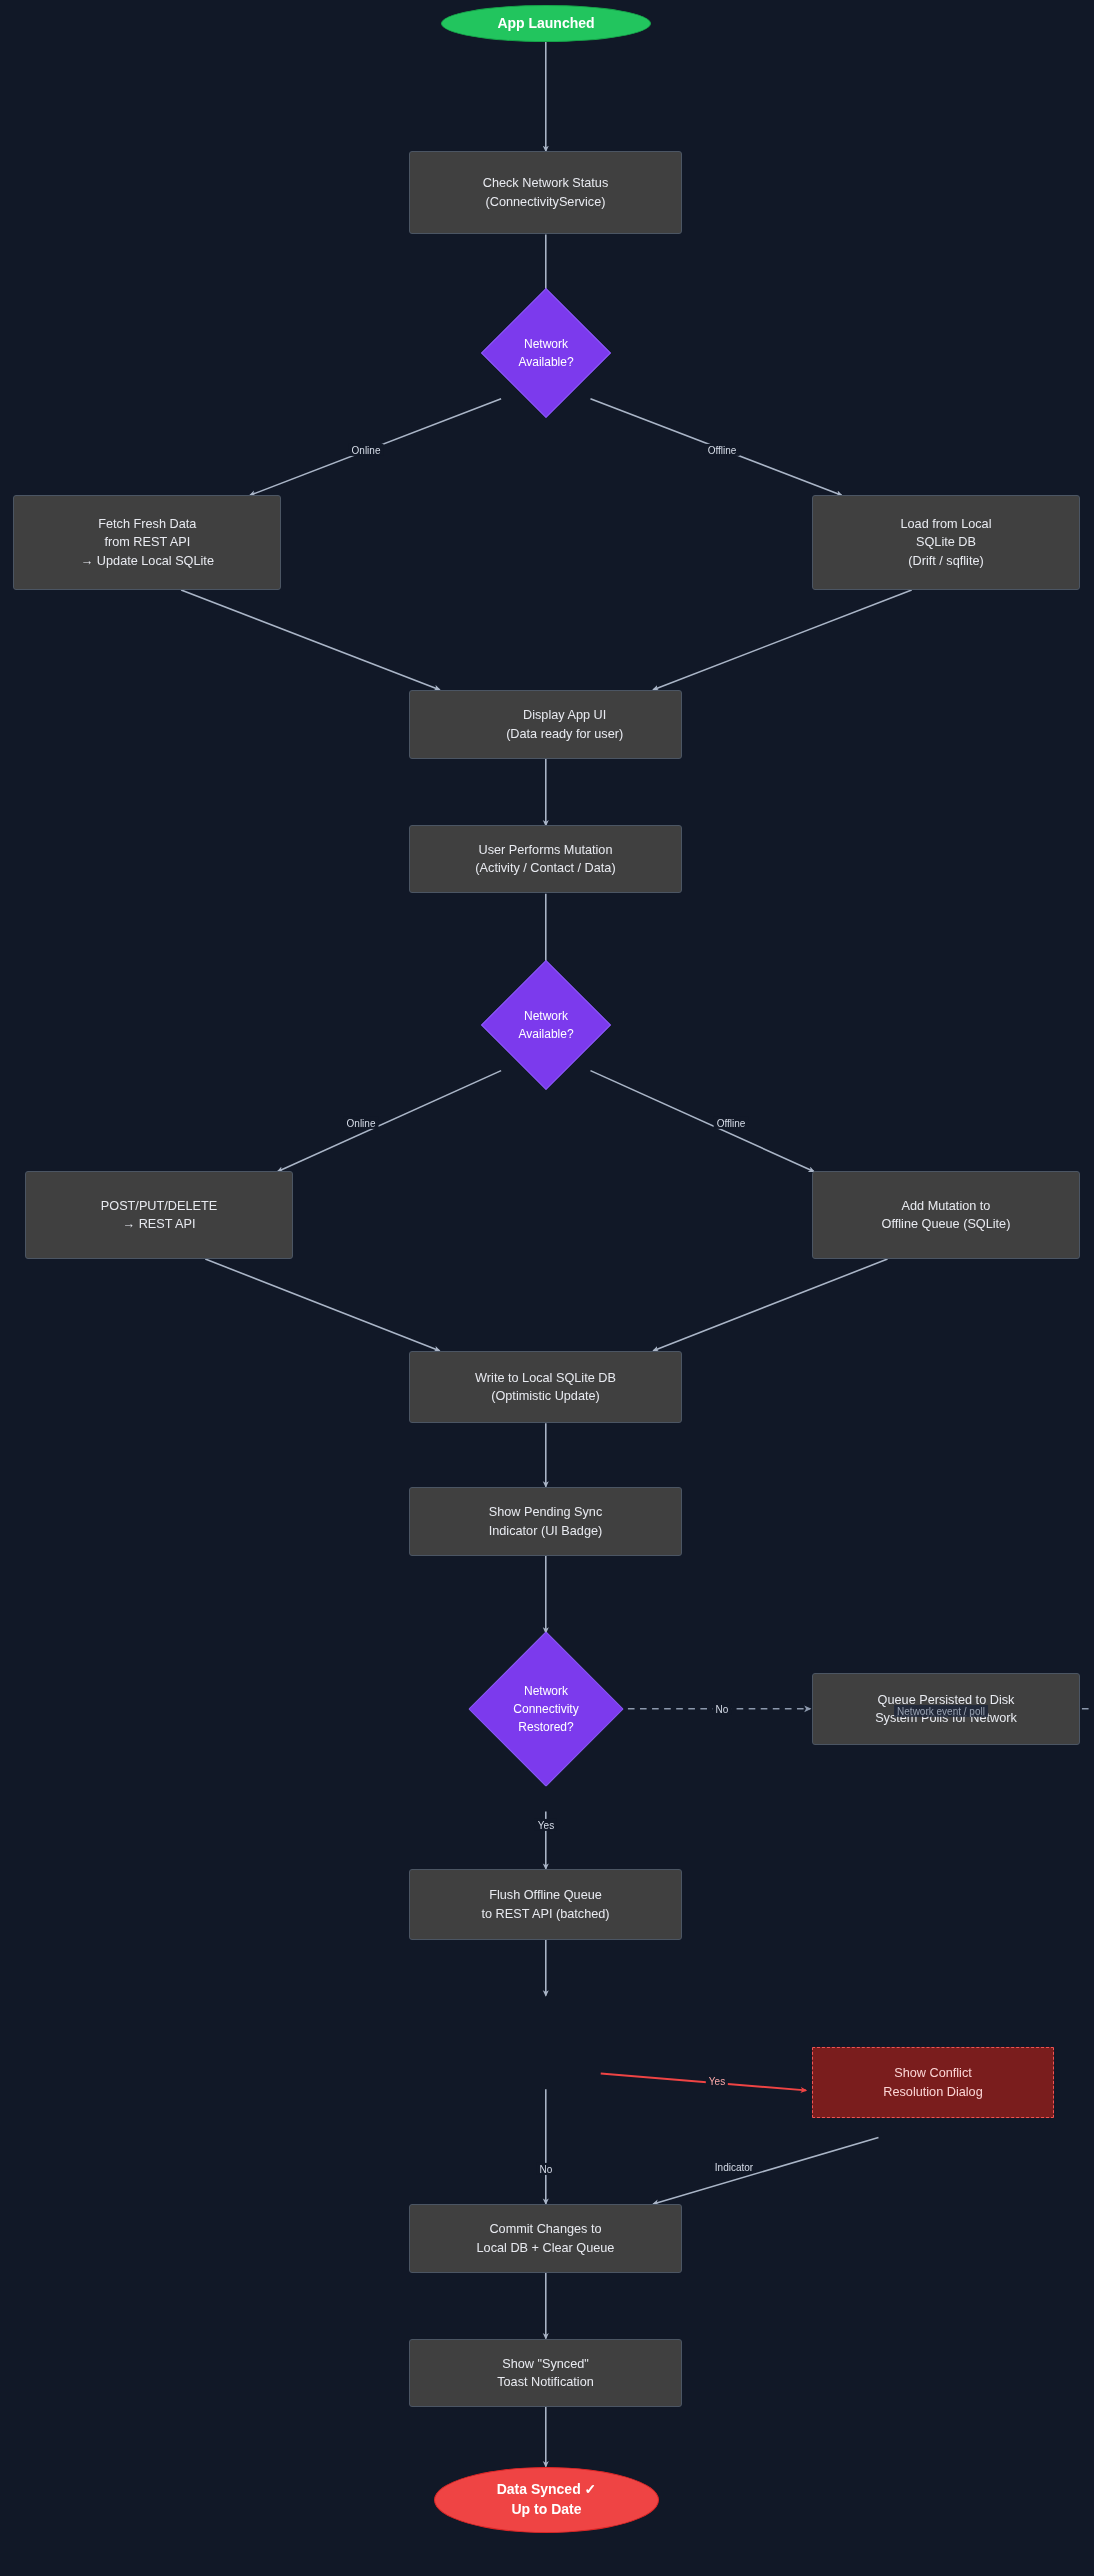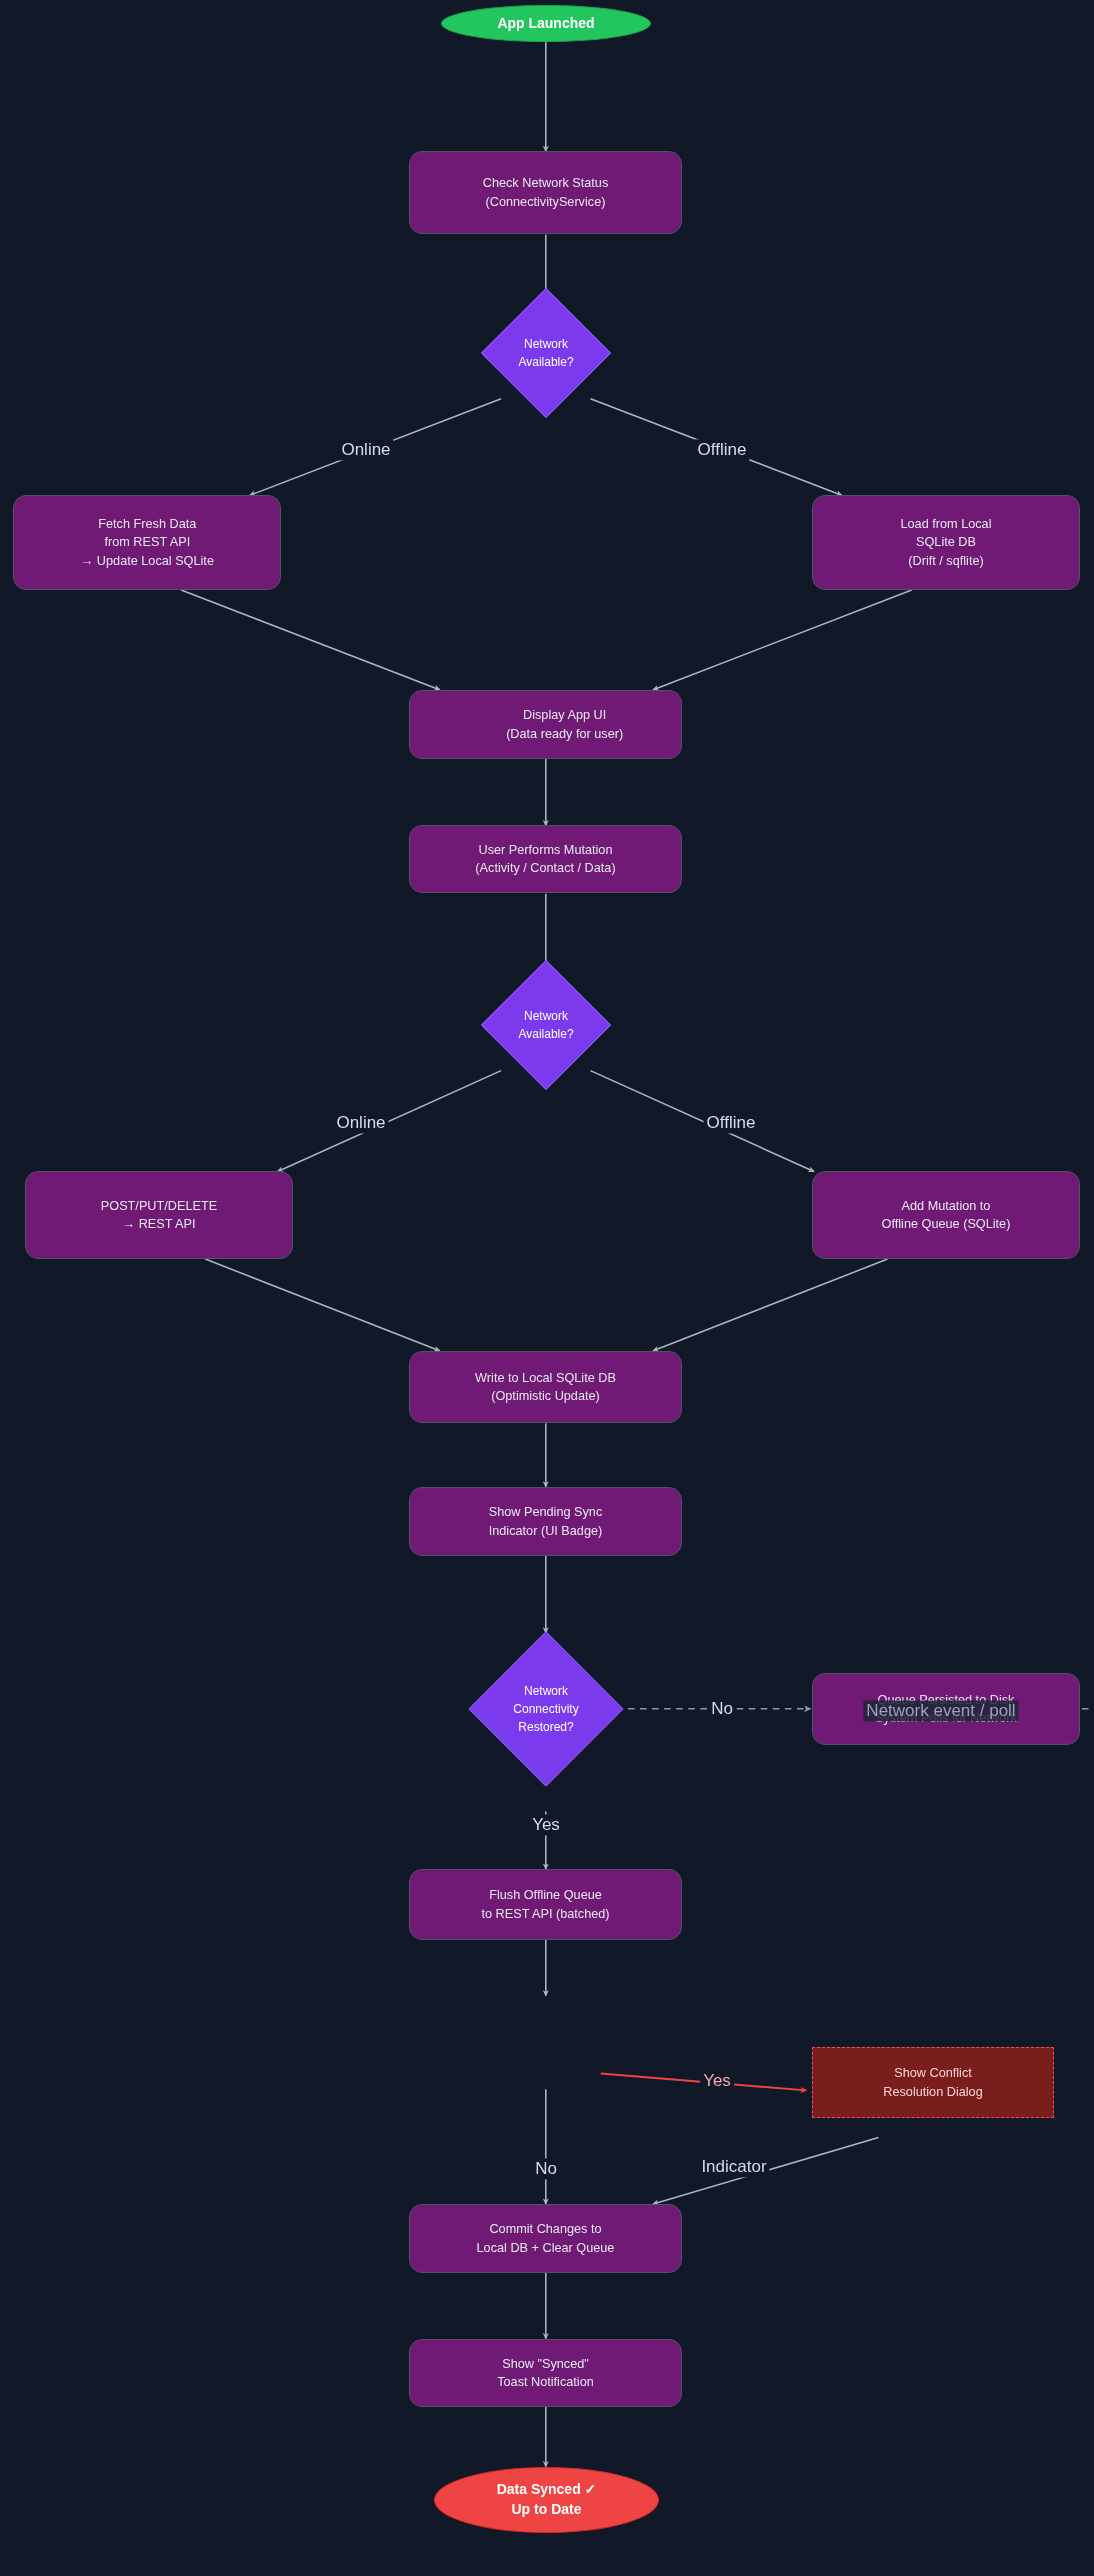--- a/index.html
+++ b/index.html
@@ -31,23 +31,23 @@
   .node {
     position: absolute;
     display: flex;
     align-items: center;
     justify-content: center;
     text-align: center;
     z-index: 3;
   }
 
   .box {
-    background: #701a75;
+    background: #404040;
     border: 1.2px solid #4B5563;
-    border-radius: 13px;
+    border-radius: 3px;
     color: #E8EAF0;
     font-size: 12.7px;
     line-height: 1.45;
     padding: 6px 9.7px;
     white-space: pre-line;
   }
 
   .box.danger {
     background: #7A1D1D;
     border: 1.8px dashed #F05252;
@@ -95,21 +95,21 @@
     font-size: 12px;
     line-height: 1.5;
     white-space: pre-line;
     z-index: 2;
   }
 
   
   .elabel {
     position: absolute;
     color: #D6DCE8;
-    font-size: 17px;
+    font-size: 10px;
     background: #111827;
     padding: 0.6px 3px;
     white-space: nowrap;
     z-index: 4;
     transform: translate(-50%, -50%);
   }
   .elabel.danger { color: #F9A8A8; }
   .elabel.muted  { color: #9AA3B2; background: rgba(29,38,56,0.85); }
 </style>
 </head>

